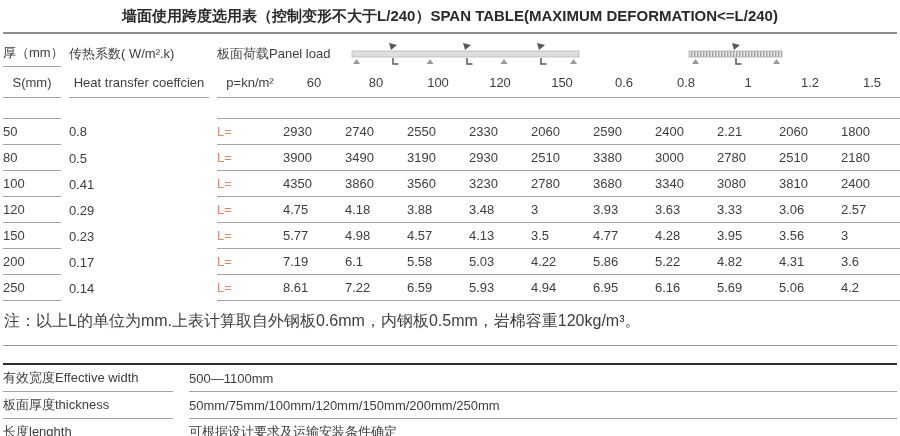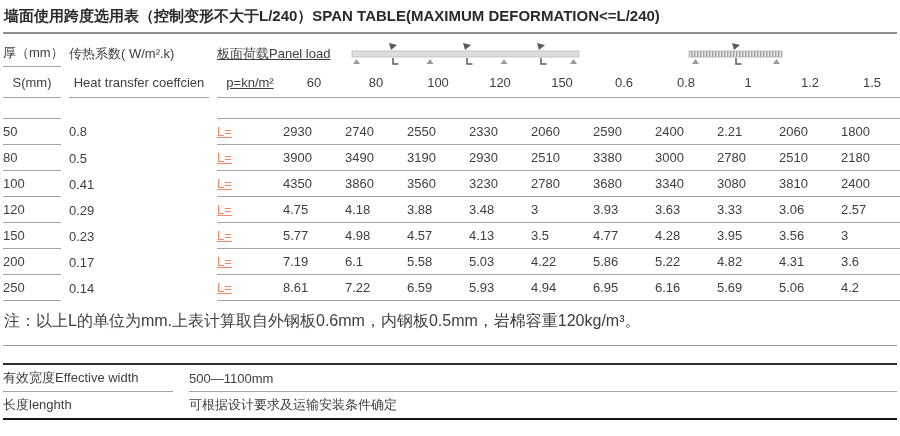--- a/index.html
+++ b/index.html
@@ -2,34 +2,34 @@
 <html><head>
 <meta charset="utf-8">
 <style>
   html,body { margin:0; padding:0; }
   body {
     width:900px; height:436px; background:#ffffff; overflow:hidden;
     font-family:"Liberation Sans","DejaVu Sans",sans-serif;
     color:#3e3e3e; position:relative;
   }
   .page { padding:0 3px; }
-  .title { font-size:15px; font-weight:bold; color:#2a2a2a; padding:7px 1px 6px 1px; white-space:nowrap; }
+  .title { font-size:15px; font-weight:bold; color:#2a2a2a; padding:7px 1px 6px 1px; white-space:nowrap;text-align:center; }
   .title-divider { border-top:2px solid #8e8e8e; height:0; }
 
   table.span { table-layout:fixed; border-collapse:separate; border-spacing:0; width:894px; font-size:13px; margin-top:6px; }
   table.span td { padding:0; vertical-align:middle; white-space:nowrap; overflow:visible; }
   .bb { border-bottom:1px solid #a3a3a3; }
   .bt { border-top:1px solid #a3a3a3; }
   tr.hA td { height:26px; }
   tr.hB td { height:30px;text-align:center; }
   tr.gap-row td { height:20px; border:none; }
   tr.data td { height:25px; }
   td.c-thick { padding-left:2px; }
   td.c-coeff { padding-left:4px;margin-top:43px; }
-  td.c-l { padding-left:2px; color:#ef8569;text-decoration:underline; }
+  td.c-l { padding-left:2px; color:#ef8569; }
   td.c-val { padding-left:15px; }
   .diagram-cell svg { display:block; }
 
   .note { font-size:16px; padding:10px 1px 0 1px; white-space:nowrap; }
   .note-divider { border-top:1px solid #9a9a9a; height:0; margin-top:13px; }
 
   .spec-wrap { margin-top:17px; border-top:2px solid #2f2f2f; border-bottom:2.5px solid #161616; }
   table.spec { table-layout:fixed; border-collapse:separate; border-spacing:0; width:894px; font-size:13px; }
   table.spec td { padding:0; vertical-align:middle; white-space:nowrap; overflow:visible; height:26px;margin-top:20px; }
   td.s-label { padding-left:4px; }
@@ -263,20 +263,25 @@
           <col style="width:16px">
           <col style="width:708px">
         </colgroup>
       <tbody>
           <tr>
         <td class="s-label bb">有效宽度Effective width</td>
         <td></td>
         <td class="s-value bb">500—1100mm</td>
       </tr>
       <tr>
+        <td class="s-label bb">板面厚度thickness</td>
+        <td></td>
+        <td class="s-value bb">50mm/75mm/100mm/120mm/150mm/200mm/250mm</td>
+      </tr>
+      <tr>
         <td class="s-label">长度lenghth</td>
         <td></td>
         <td class="s-value">可根据设计要求及运输安装条件确定</td>
       </tr>
     </tbody>
       </table>
   </div>
 
 </div>
 

